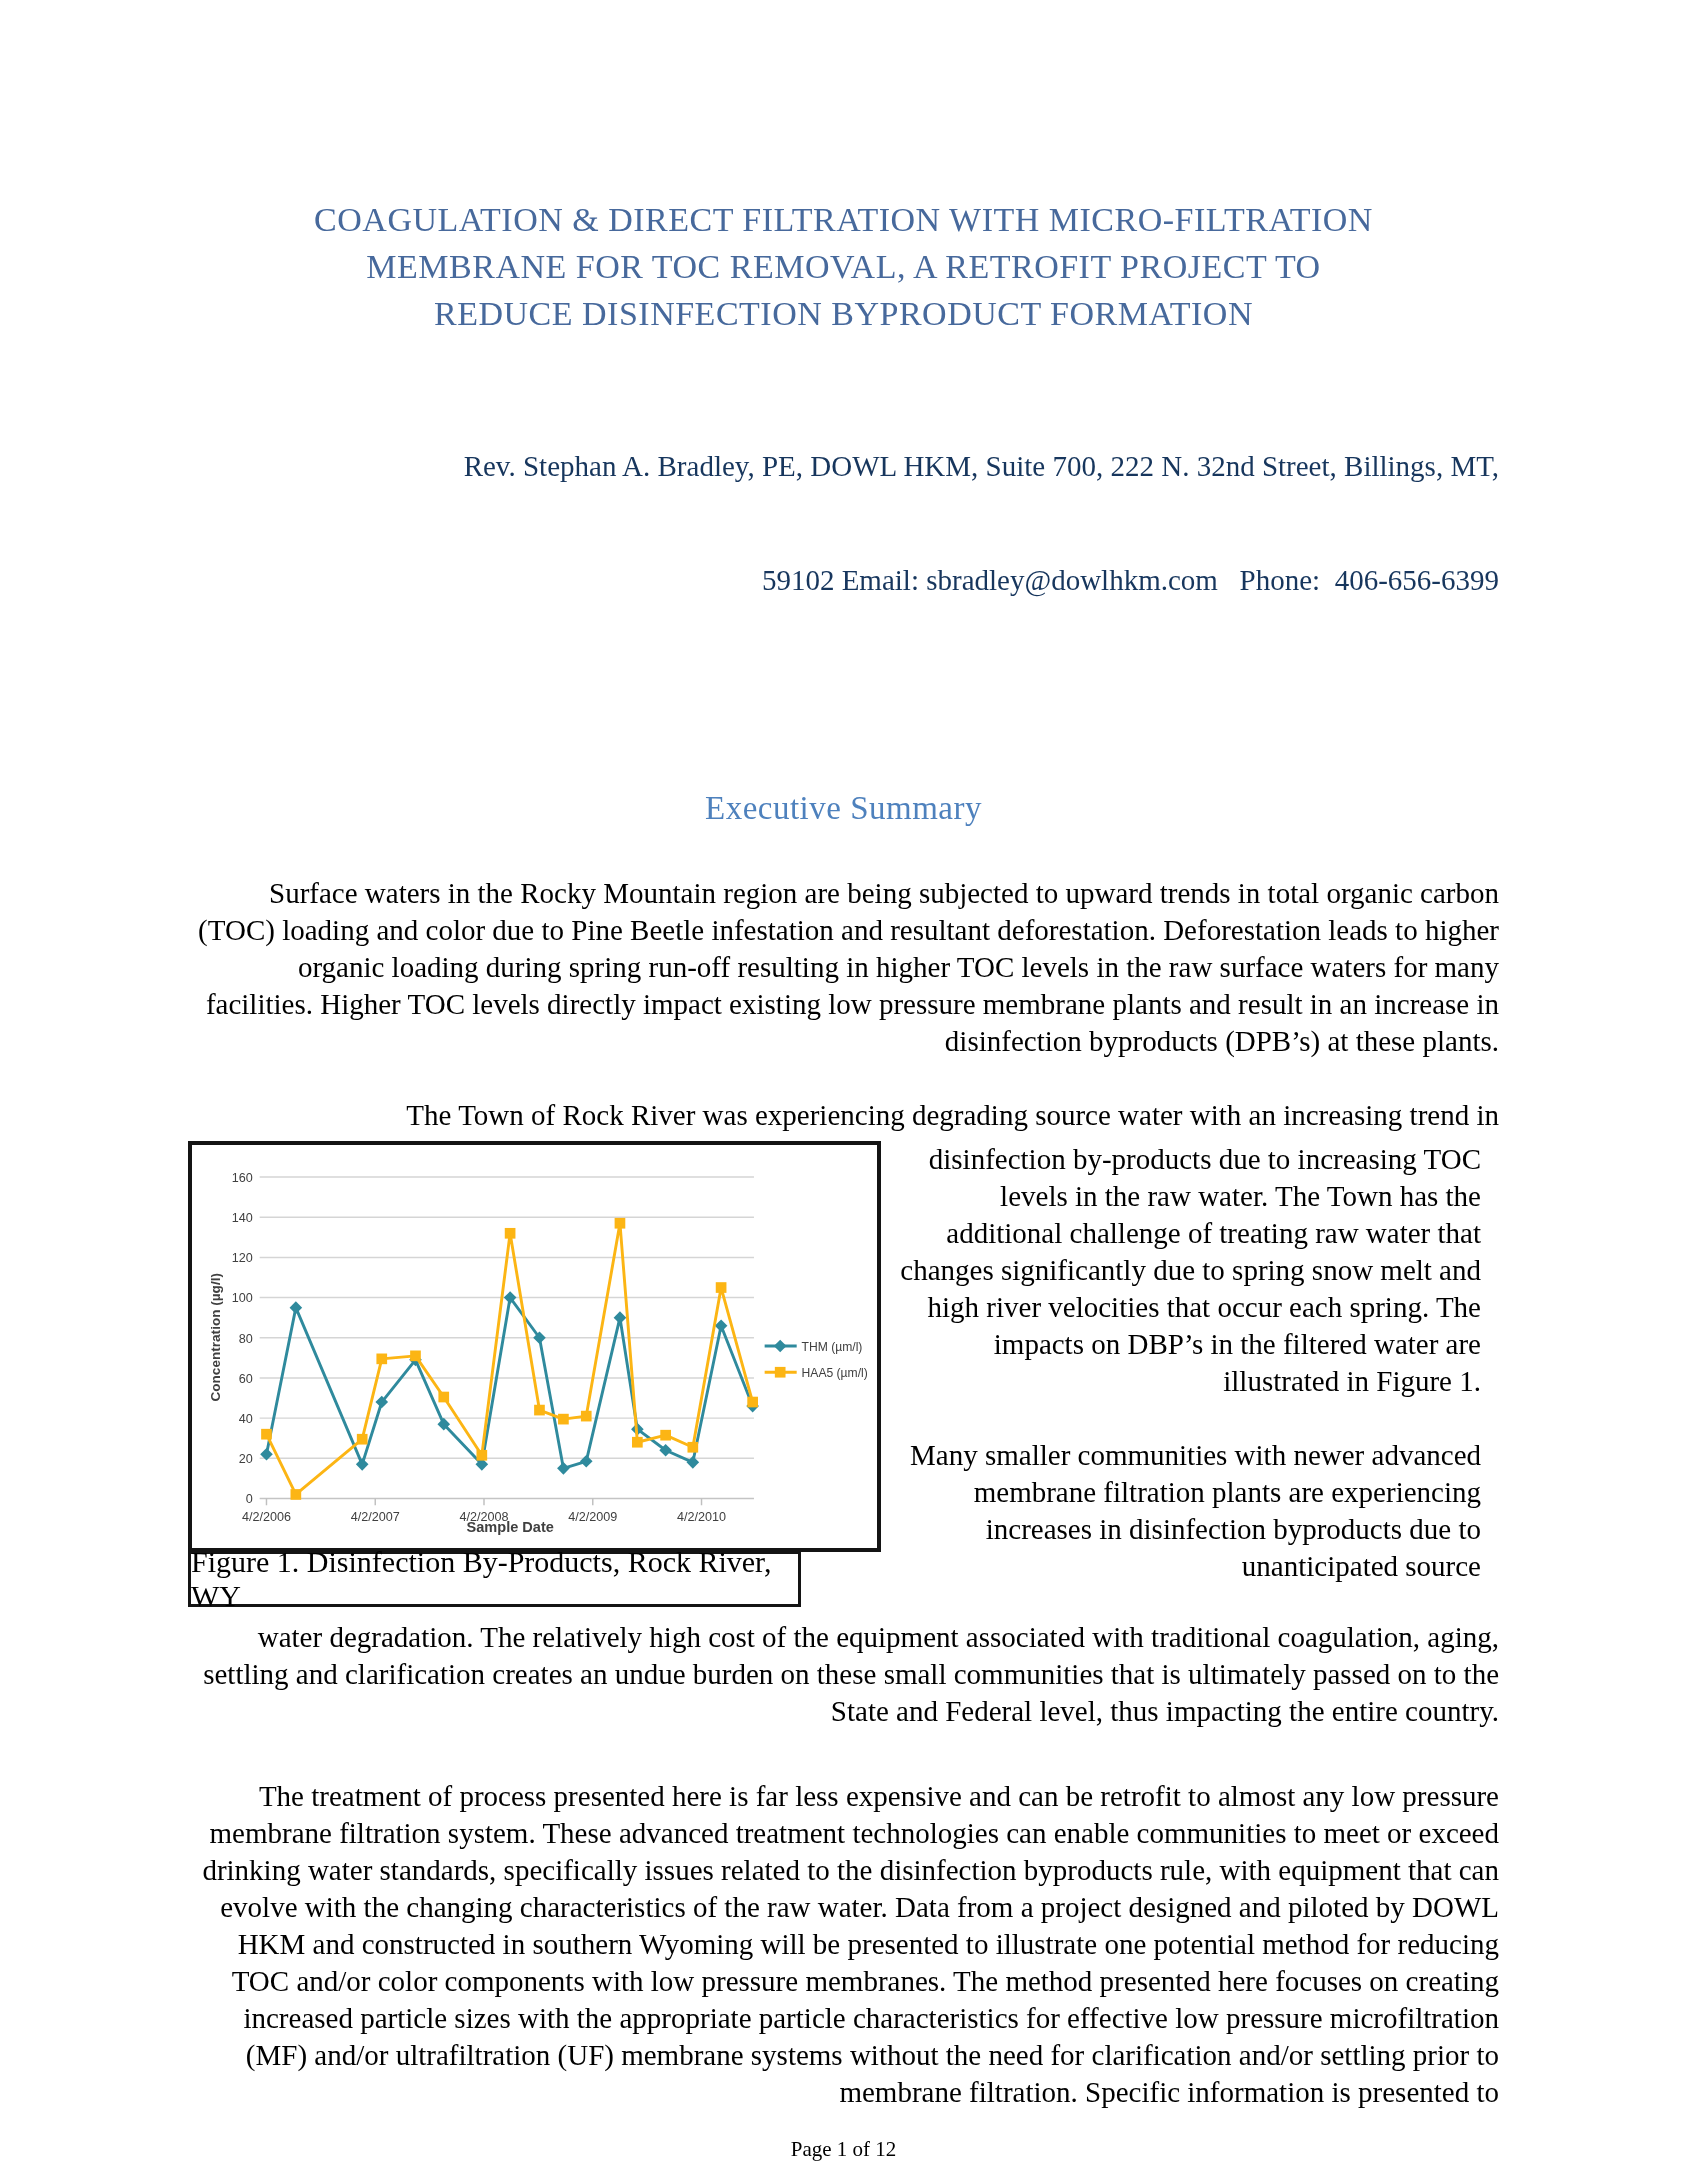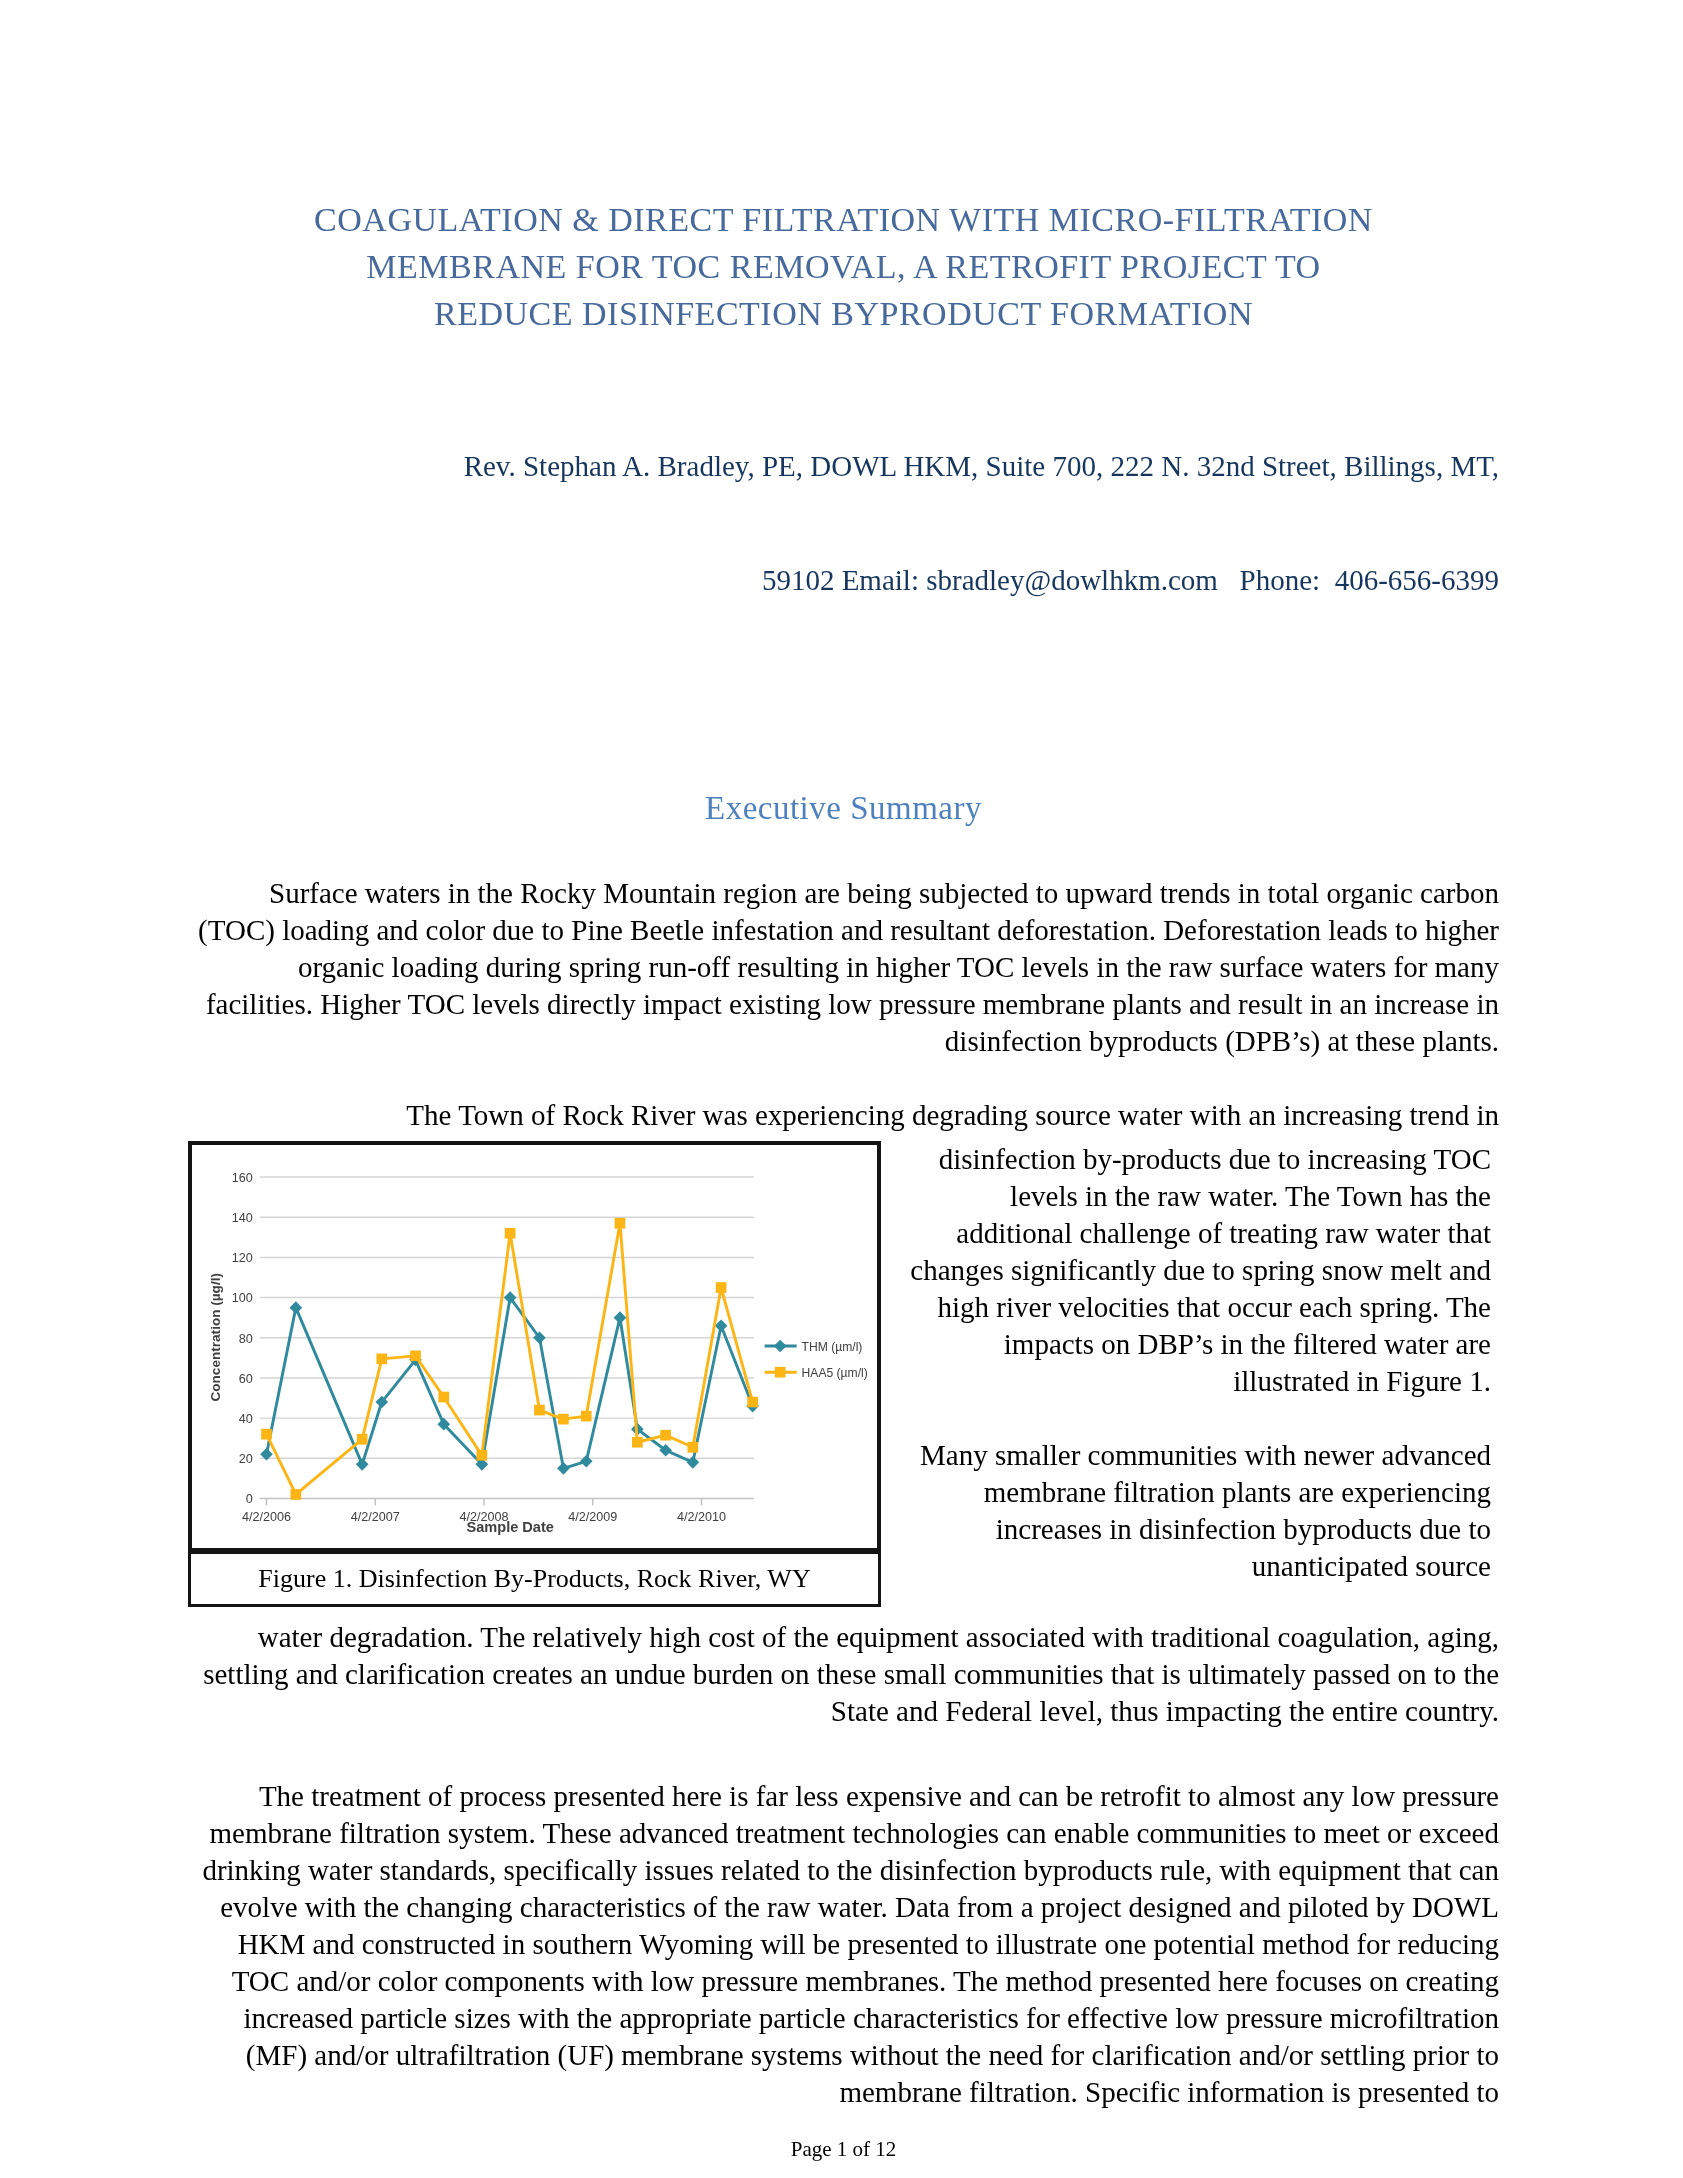--- a/index.html
+++ b/index.html
@@ -41,26 +41,26 @@
   .p2-intro { margin-top: 37px; }
 
   .fig-row { display: flex; align-items: flex-start; margin-top: 7px; }
   .figure { margin: 0; width: 693px; flex: none; }
   .chart-box {
     box-sizing: border-box; width: 693px; height: 411px;
     border: 4px solid #141414; background: #ffffff;
   }
   .chart-box svg { display: block; width: 685px; height: 403px; overflow: hidden; }
   .caption-box {
-    box-sizing: border-box; width: 693px; height: 56px; margin-top: -1px;
+    box-sizing: border-box; width: 613px; height: 56px; margin-top: -1px;
     border: 3px solid #141414;
     display: flex; align-items: center; justify-content: center;
-    font-size: 26px;
+    font-size: 30px;
   }
-  .right-col { margin-left: 10px; width: 600px; }
+  .right-col { margin-left: 0; width: 600px; }
   .right-col p + p { margin-top: 37px; }
 
   .p2-cont { margin-top: 12px; }
   .p3 { margin-top: 48px; }
 
   .footer { margin-top: 26px; text-align: center; font-size: 21px; }
 </style>
 </head>
 <body>
 

